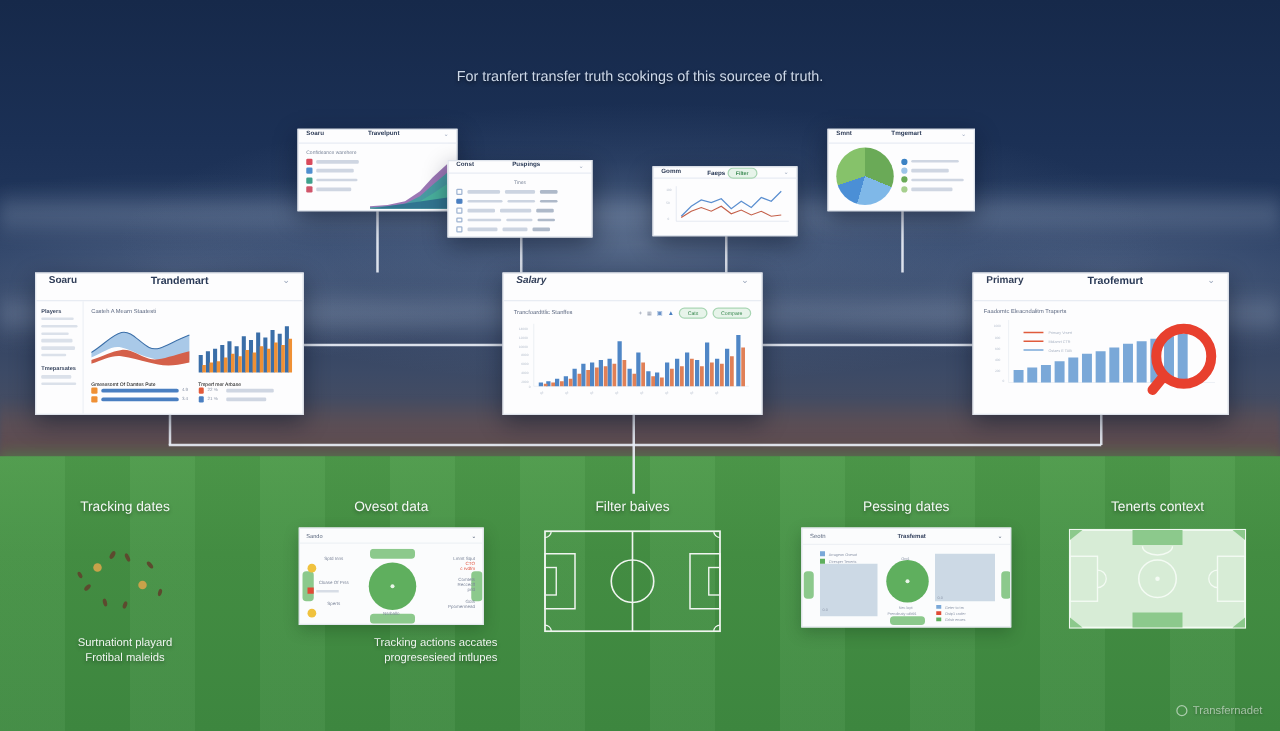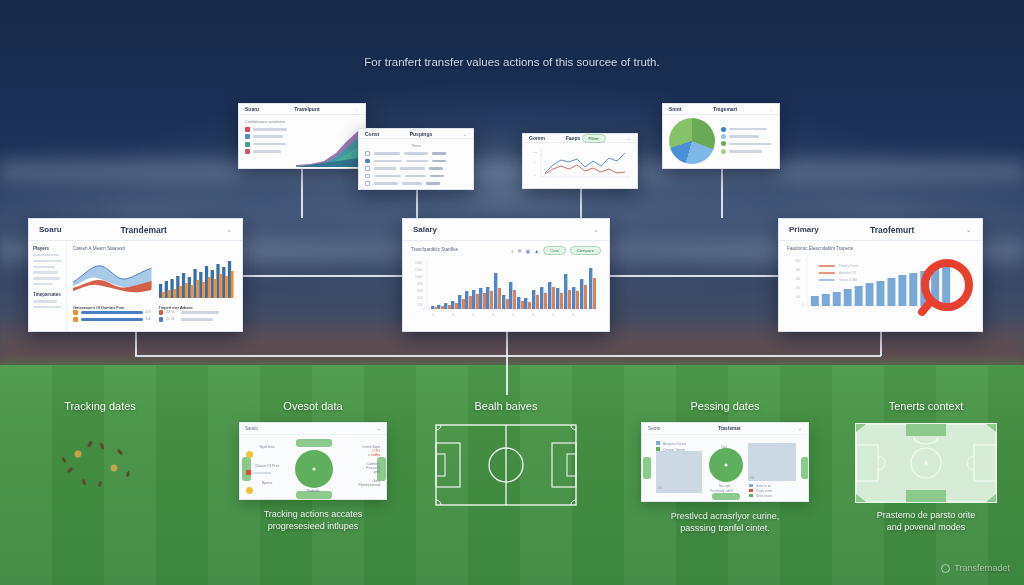--- a/index.html
+++ b/index.html
@@ -62,21 +62,21 @@
   .conn-v { width: 1.6px; }
   .conn-h { height: 1.6px; }
 
   
   .card {
     position: absolute; background: #fdfdfe; border: 1px solid #dfe4ec;
     box-shadow: 0 6px 18px rgba(6,14,30,0.45);
     overflow: hidden;
   }
   .card-bar {
-    display: flex; align-items: center; height: 17%;
+    display: flex; height: 17%;
     padding: 0 6px; border-bottom: 1px solid #e8ecf3;
     font-size: 5px; color: #56627a;
   }
   .card-bar .cb-left { font-weight: 700; color: #33405a; }
   .card-bar .cb-title { flex: 1; text-align: center; font-weight: 700; color: #2a3a57; }
   .card-bar .cb-menu { color: #9aa6bb; }
 
   
   .card.big .card-bar { height: 22px; padding: 0 10px; font-size: 7.5px; }
   .card.big .cb-left { font-size: 8px; }
@@ -170,21 +170,21 @@
 
 <div id="stage">
 
   <div class="bg-sky"></div>
   <div class="bg-lightrow" style="top:150px"></div>
   <div class="bg-lightrow" style="top:230px"></div>
   <div class="bg-stand"></div>
   <div class="pitch-blur-top"></div>
   <div class="bg-pitch"></div>
 
-  <div class="subhead">For tranfert transfer values actions of this sourcee of truth.</div>
+  <div class="subhead">For tranfert transfer truth scokings of this sourcee of truth.</div>
 
   <div class="conn conn-v" style="left:301px; top:169px; height:49px;"></div>
   <div class="conn conn-v" style="left:416px; top:190px; height:28px;"></div>
   <div class="conn conn-v" style="left:580px; top:189px; height:29px;"></div>
   <div class="conn conn-v" style="left:721px; top:169px; height:49px;"></div>
 
   <div class="conn conn-h" style="left:243px; top:275px; width:159px;"></div>
   <div class="conn conn-h" style="left:610px; top:275px; width:168px;"></div>
 
   <div class="conn conn-v" style="left:135px; top:332px; height:24px;"></div>
@@ -412,21 +412,21 @@
                 <span class="lg-txt" style="width:32px"></span>
               </div>
           </div>
         </div>
       </div>
     </div>
   </div>
 
   <div class="card big" id="card-mid-center">
     <div class="card-bar">
-      <span class="cb-left" style="">Salary</span>
+      <span class="cb-left" style="font-style:italic">Salary</span>
       <span class="cb-title"></span>
       <span class="cb-menu">⌄</span>
     </div>
     <div style="height:calc(100% - 22px); padding:5px 8px; position:relative;">
       <div style="display:flex; align-items:center; justify-content:space-between;">
         <span class="bm-title">Trancfoardttlic Stanffes</span>
         <span style="display:flex; align-items:center; gap:4px;">
           <span style="font-size:5px;color:#8d97aa">+</span>
           <span style="font-size:4px;color:#8d97aa">▦</span>
           <span style="font-size:5px;color:#6b93c9">▣</span>
@@ -575,20 +575,22 @@
           <ellipse cx="62" cy="20" rx="1.6" ry="3.6" transform="rotate(-25 62 20)"></ellipse>
           <ellipse cx="30" cy="44" rx="1.7" ry="3.2" transform="rotate(45 30 44)"></ellipse>
           <ellipse cx="44" cy="56" rx="1.6" ry="3.2" transform="rotate(-15 44 56)"></ellipse>
           <ellipse cx="60" cy="58" rx="1.6" ry="3.0" transform="rotate(20 60 58)"></ellipse>
           <ellipse cx="80" cy="26" rx="1.7" ry="3.3" transform="rotate(-40 80 26)"></ellipse>
           <ellipse cx="88" cy="48" rx="1.5" ry="3.0" transform="rotate(15 88 48)"></ellipse>
           <ellipse cx="24" cy="34" rx="1.5" ry="2.8" transform="rotate(-30 24 34)"></ellipse>
         </g>
       </svg>
     </div>
+    <div class="bi-cap" style="margin-top:4px; white-space:pre-line;">Surtnationt playard
+Frotibal maleids</div>
   </div>
 
   <div class="bottom-item" style="left:228px; top:400px; width:170px;">
     <div class="bi-title">Ovesot data</div>
     <div class="mini-card" style="width:148px;height:78px;margin:10px auto 0;">
       <div style="font-size:4.5px;color:#5e6a80;padding:3px 5px;border-bottom:1px solid #eef1f5;display:flex;justify-content:space-between;">
         <span>Sando</span>
         <span>⌄</span>
       </div>
       <svg width="148" height="62" viewBox="0 0 148 62" style="position:absolute;left:0;top:16px">
@@ -613,26 +615,26 @@
       <div style="position:absolute;right:6px;top:22px;width:40px;text-align:right;">
         <div style="font-size:3.6px;color:#7b8599">Lmmt Squt</div>
         <div style="font-size:3.6px;color:#e04b36">CTO</div>
         <div style="font-size:3.6px;color:#e04b36;margin-bottom:5px">c rvdfm</div>
         <div style="font-size:3.6px;color:#7b8599">Comtets</div>
         <div style="font-size:3.6px;color:#7b8599;margin-bottom:5px">Reccecff<br>prld</div>
         <div style="font-size:3.6px;color:#7b8599">Gots<br>Ppomermead</div>
       </div>
       <div style="position:absolute;left:50%;bottom:6px;transform:translateX(-50%);font-size:3.6px;color:#7b8599">Nsrballo</div>
     </div>
-    <div class="bi-cap" style="margin-top:8px; white-space:pre-line;">Tracking actions accates
+    <div class="bi-cap" style="margin-top:8px; white-space:pre-line;text-align:right;">Tracking actions accates
 progresesieed intlupes</div>
   </div>
 
   <div class="bottom-item" style="left:426px; top:400px; width:160px;">
-    <div class="bi-title">Bealh baives</div>
+    <div class="bi-title">Filter baives</div>
     <div class="bi-vis" style="width:142px;height:82px;margin-top:12px;">
       <svg width="142" height="82" viewBox="0 0 142 82">
         <rect x="1" y="1" width="140" height="80" fill="none" stroke="#f0f5f0" stroke-width="1.4"></rect>
         <line x1="71" y1="1" x2="71" y2="81" stroke="#f0f5f0" stroke-width="1.3"></line>
         <circle cx="71" cy="41" r="17" fill="none" stroke="#f0f5f0" stroke-width="1.3"></circle>
         <rect x="1" y="19" width="24" height="44" fill="none" stroke="#f0f5f0" stroke-width="1.2"></rect>
         <rect x="117" y="19" width="24" height="44" fill="none" stroke="#f0f5f0" stroke-width="1.2"></rect>
         <rect x="1" y="30" width="9" height="22" fill="none" stroke="#f0f5f0" stroke-width="1.1"></rect>
         <rect x="132" y="30" width="9" height="22" fill="none" stroke="#f0f5f0" stroke-width="1.1"></rect>
         <path d="M1,6 A5,5 0 0,0 6,1" fill="none" stroke="#f0f5f0" stroke-width="1"></path>
@@ -680,22 +682,20 @@
           <rect x="107" y="50" width="4" height="3" fill="#e04b36"></rect>
           <rect x="107" y="55" width="4" height="3" fill="#5faf5e"></rect>
         </g>
         <g fill="#8b95a8" font-size="3" font-family="Liberation Sans">
           <text x="114" y="48">Geter to tm</text>
           <text x="114" y="53">Ostp1 crofer</text>
           <text x="114" y="58">Grlstr enoes</text>
         </g>
       </svg>
     </div>
-    <div class="bi-cap" style="margin-top:8px; white-space:pre-line;">Prestlvcd acrasrlyor curine,
-passsing tranfel cintet.</div>
   </div>
 
   <div class="bottom-item" style="left:838px; top:400px; width:176px;">
     <div class="bi-title">Tenerts context</div>
     <div class="bi-vis" style="width:142px;height:80px;margin-top:11px;">
       <svg width="142" height="80" viewBox="0 0 142 80">
         <rect x="0" y="0" width="142" height="80" fill="#d7ecd6"></rect>
         <rect x="1" y="1" width="140" height="78" fill="none" stroke="#f4fbf4" stroke-width="1.3"></rect>
         <rect x="51" y="1" width="40" height="12" fill="#8cc98c"></rect>
         <rect x="51" y="67" width="40" height="12" fill="#8cc98c"></rect>
@@ -705,22 +705,20 @@
         <rect x="1" y="22" width="22" height="36" fill="none" stroke="#f4fbf4" stroke-width="1.1"></rect>
         <rect x="119" y="22" width="22" height="36" fill="none" stroke="#f4fbf4" stroke-width="1.1"></rect>
         <path d="M23,33 A7,7 0 0,1 23,47" fill="none" stroke="#f4fbf4" stroke-width="1"></path>
         <path d="M119,33 A7,7 0 0,0 119,47" fill="none" stroke="#f4fbf4" stroke-width="1"></path>
         <path d="M1,1 L11,1 L1,9 Z" fill="#8cc98c"></path>
         <path d="M141,1 L131,1 L141,9 Z" fill="#8cc98c"></path>
         <path d="M1,79 L11,79 L1,71 Z" fill="#8cc98c"></path>
         <path d="M141,79 L131,79 L141,71 Z" fill="#8cc98c"></path>
       </svg>
     </div>
-    <div class="bi-cap" style="margin-top:6px; white-space:pre-line;">Prastemo de parsto orite
-and povenal modes</div>
   </div>
 
   <div class="wm">
     <span class="wm-ring"></span>
     <span>Transfernadet</span>
   </div>
 
 </div>
 
 </body></html>

